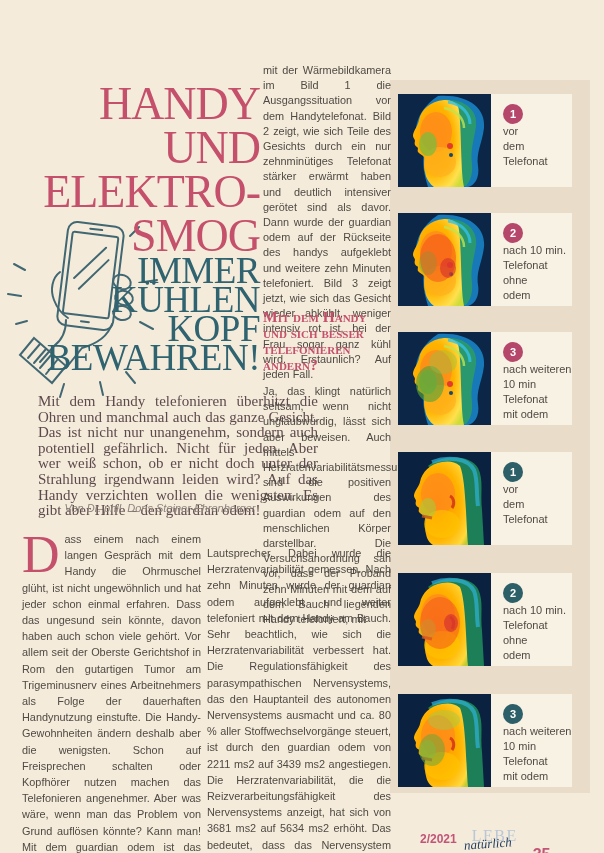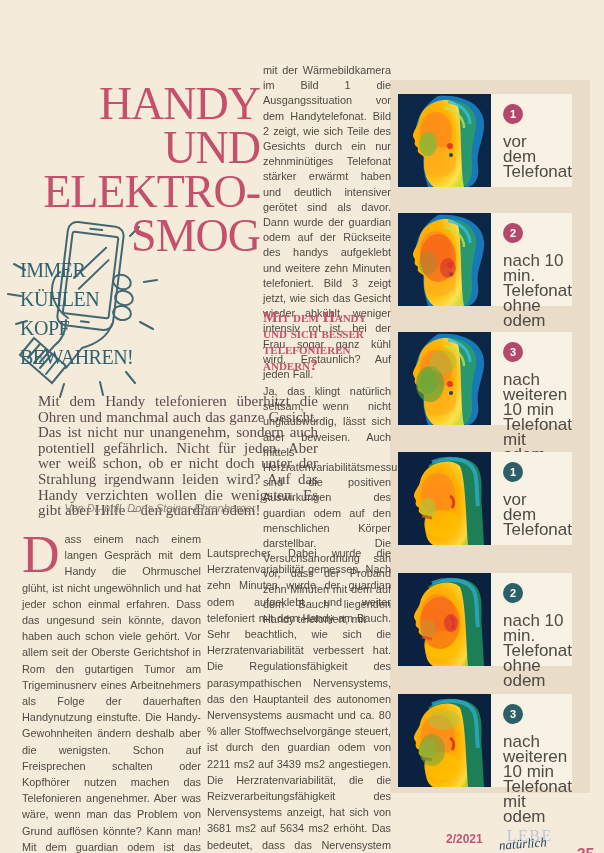--- a/index.html
+++ b/index.html
@@ -10,23 +10,23 @@
     color:#4f4a43;
   }
   
   .right-strip{position:absolute; left:390px; top:80px; width:200px; height:713px;
     background:var(--strip-background,#e9dcc9);}
 
   
   .title{position:absolute; left:20px; top:82px; width:240px; text-align:right;
     font-family:"Liberation Serif", serif; color:var(--title-pink,#c5506b);
     font-size:46px; line-height:44px; letter-spacing:-1px; font-weight:500;}
-  .subtitle{position:absolute; left:20px; top:256px; width:240px; text-align:left;
+  .subtitle{position:absolute; left:20px; top:256px; width:240px; text-align:right;
     font-family:"Liberation Serif", serif; color:var(--subtitle-teal,#2f6370);
-    font-size:20px; line-height:29px; letter-spacing:-0.5px; font-weight:500;}
+    font-size:37px; line-height:29px; letter-spacing:-0.5px; font-weight:500;}
 
   
   .hand-art{position:absolute; left:2px; top:220px; width:168px; height:185px;}
 
   
   .intro{position:absolute; left:22px; top:378px; width:280px; margin:16px;
     font-family:"Liberation Serif", serif; font-size:15px; line-height:15.6px;
     text-align:justify; color:var(--intro-color,#5d4a4c);}
   .byline{position:absolute; left:22px; top:502px; width:276px; text-align:center;
     font-style:italic; font-size:11px; color:#8d837a;}
@@ -46,28 +46,28 @@
   .col2bottom p{margin:0;}
 
   
   .fig-card{position:absolute; left:398px; width:174px; height:93px;
     background:var(--card-background,#f8f2e5); display:flex;}
   .thermal{width:93px; height:93px; flex:0 0 93px; display:block;}
   .fig-info{flex:1; padding:10px 0 0 12px;}
   .badge{width:20px; height:20px; border-radius:50%; background:#b5476b;
     color:#fff; font-size:11px; font-weight:bold; display:flex;
     align-items:center; justify-content:center;}
-  .fig-caption{margin-top:10px; font-size:17px; line-height:15px;
+  .fig-caption{margin-top:0; font-size:11px; line-height:15px;
     white-space:pre-line; color:#4f4a43;}
   .state-hot .thermal{--hot:1;}
   .state-cool .thermal{--cool:1;}
 
   
-  .footer{position:absolute; left:446px; top:826px; width:150px; height:26px;
-    display:flex; align-items:center; gap:16px;}
+  .footer{position:absolute; left:420px; top:826px; width:150px; height:26px;
+    display:flex; align-items:center; gap:7px;}
   .issue{color:var(--footer-accent,#c25577); font-weight:bold; font-size:12px;}
   .logo{position:relative; width:62px; height:24px;}
   .logo-lebe{position:absolute; left:8px; top:0; font-family:"Liberation Serif", serif;
     font-size:16px; letter-spacing:1.5px; color:#b9c7d6;}
   .logo-script{position:absolute; left:0; top:9px; font-family:"Liberation Serif", serif;
     font-style:italic; font-size:13px; color:#1d3a5c; transform:rotate(-4deg);
     white-space:nowrap;}
   .page-number{color:var(--footer-accent,#c25577); font-weight:bold; font-size:16px;margin-top:32px;}
 
   .defs-svg{position:absolute; width:0; height:0; overflow:hidden;}

